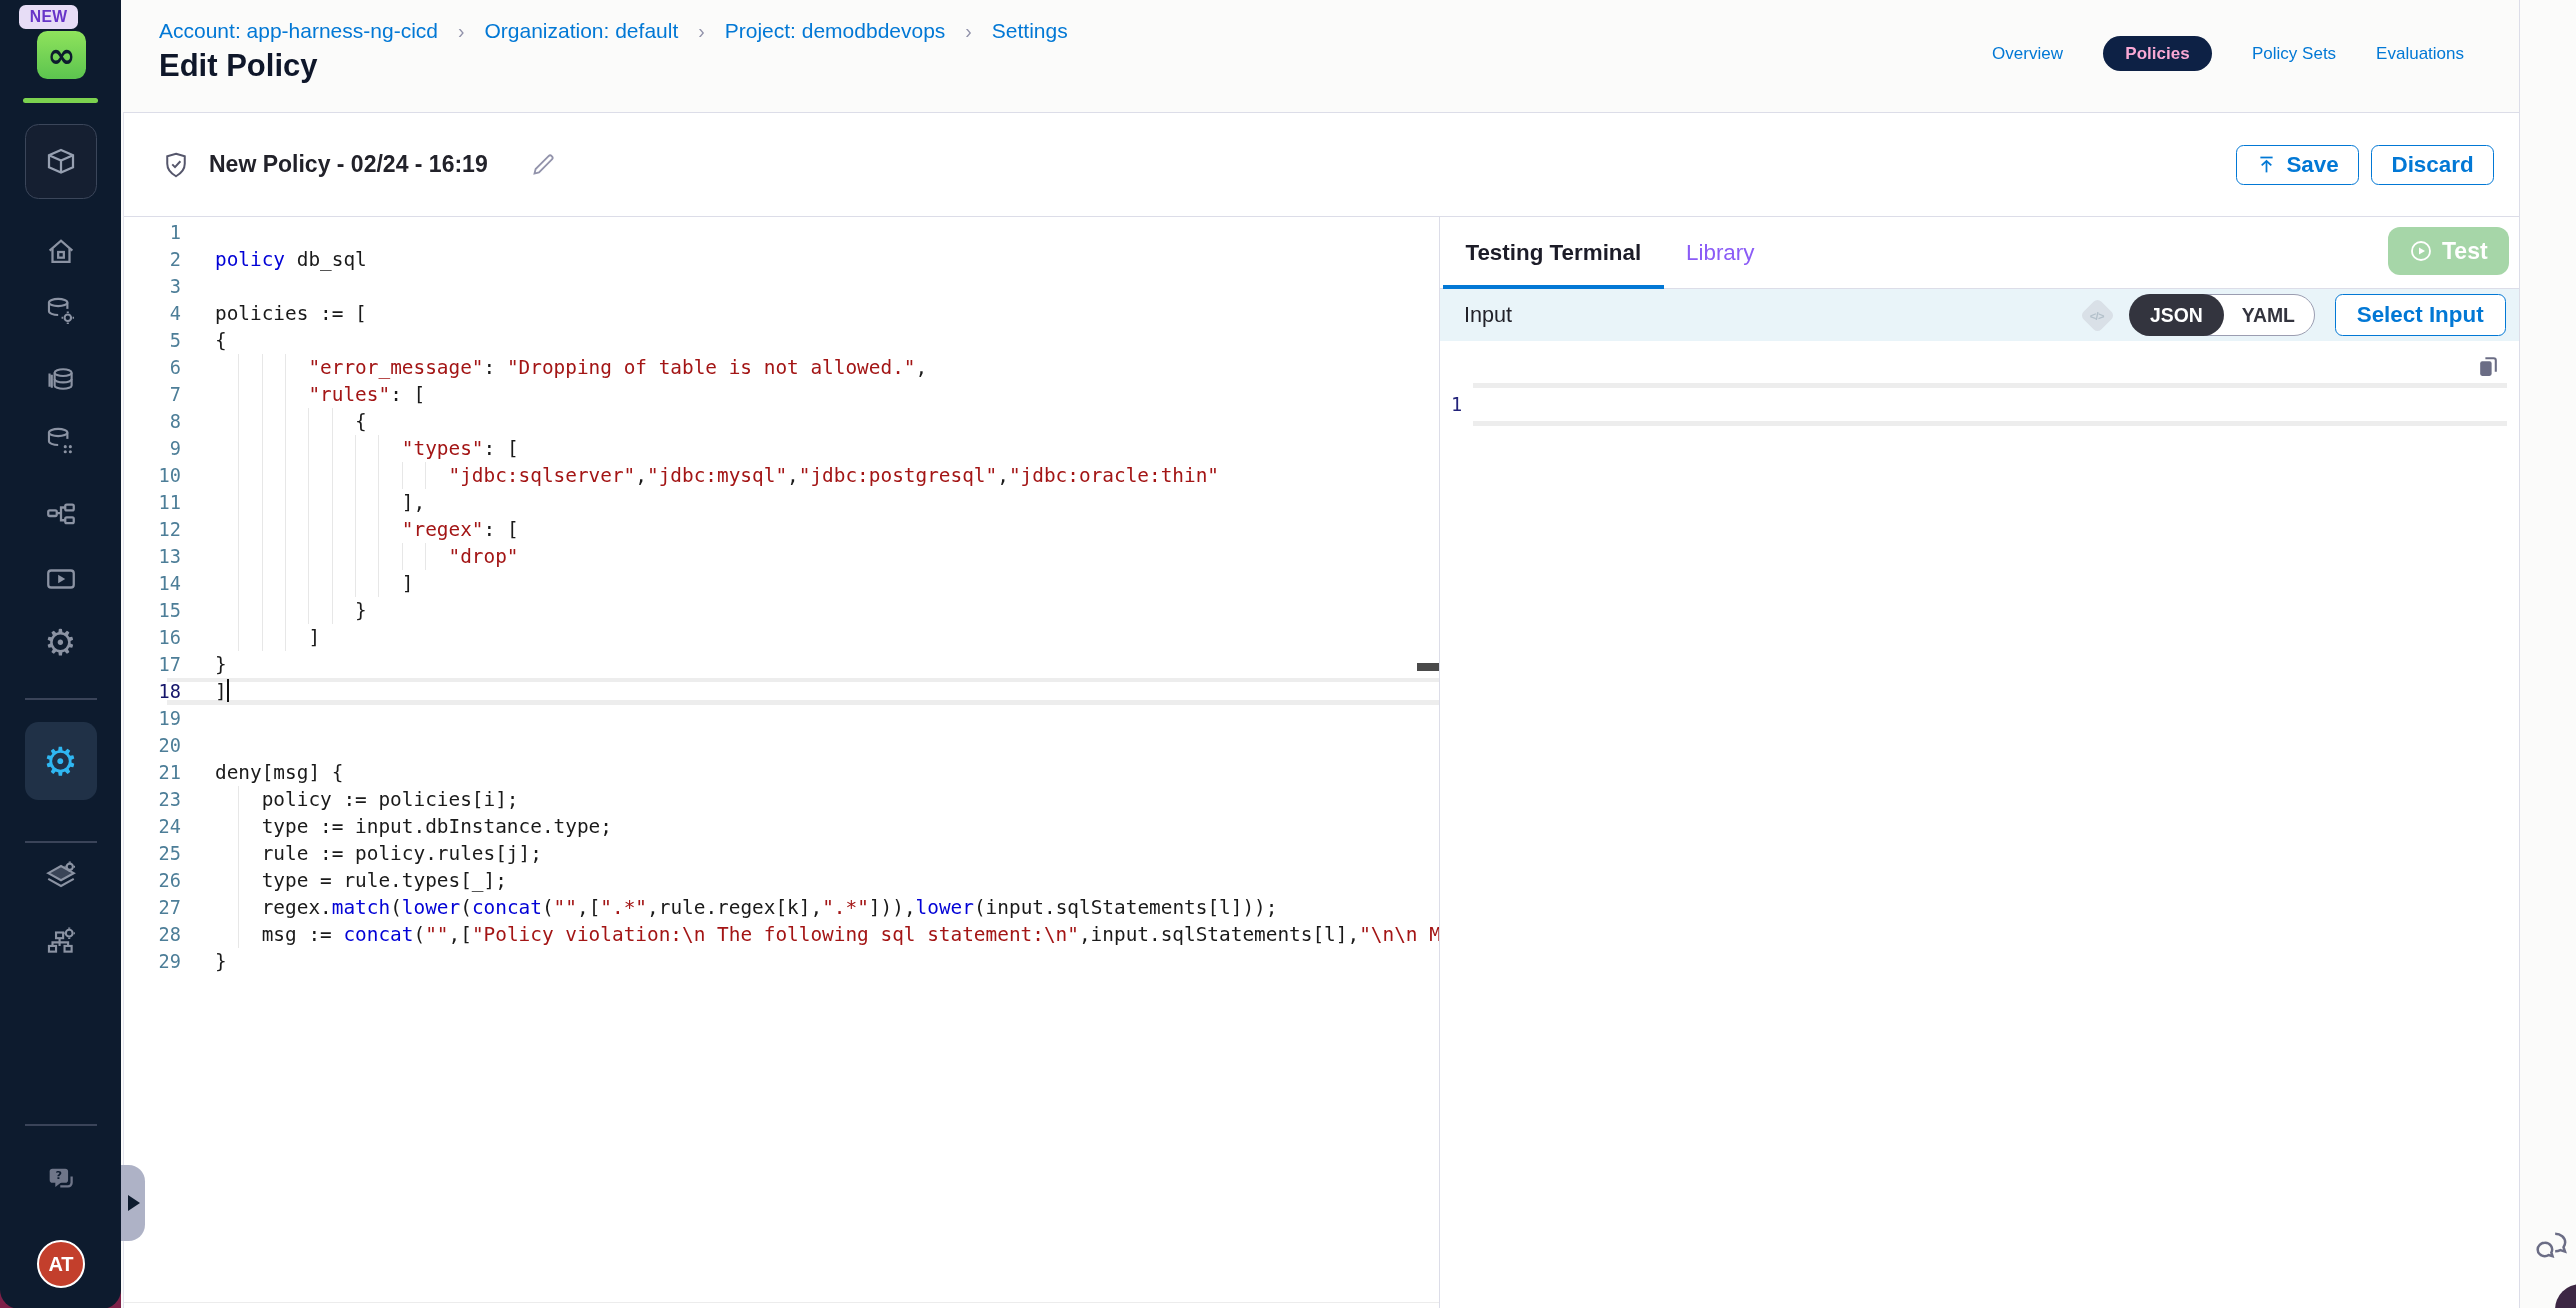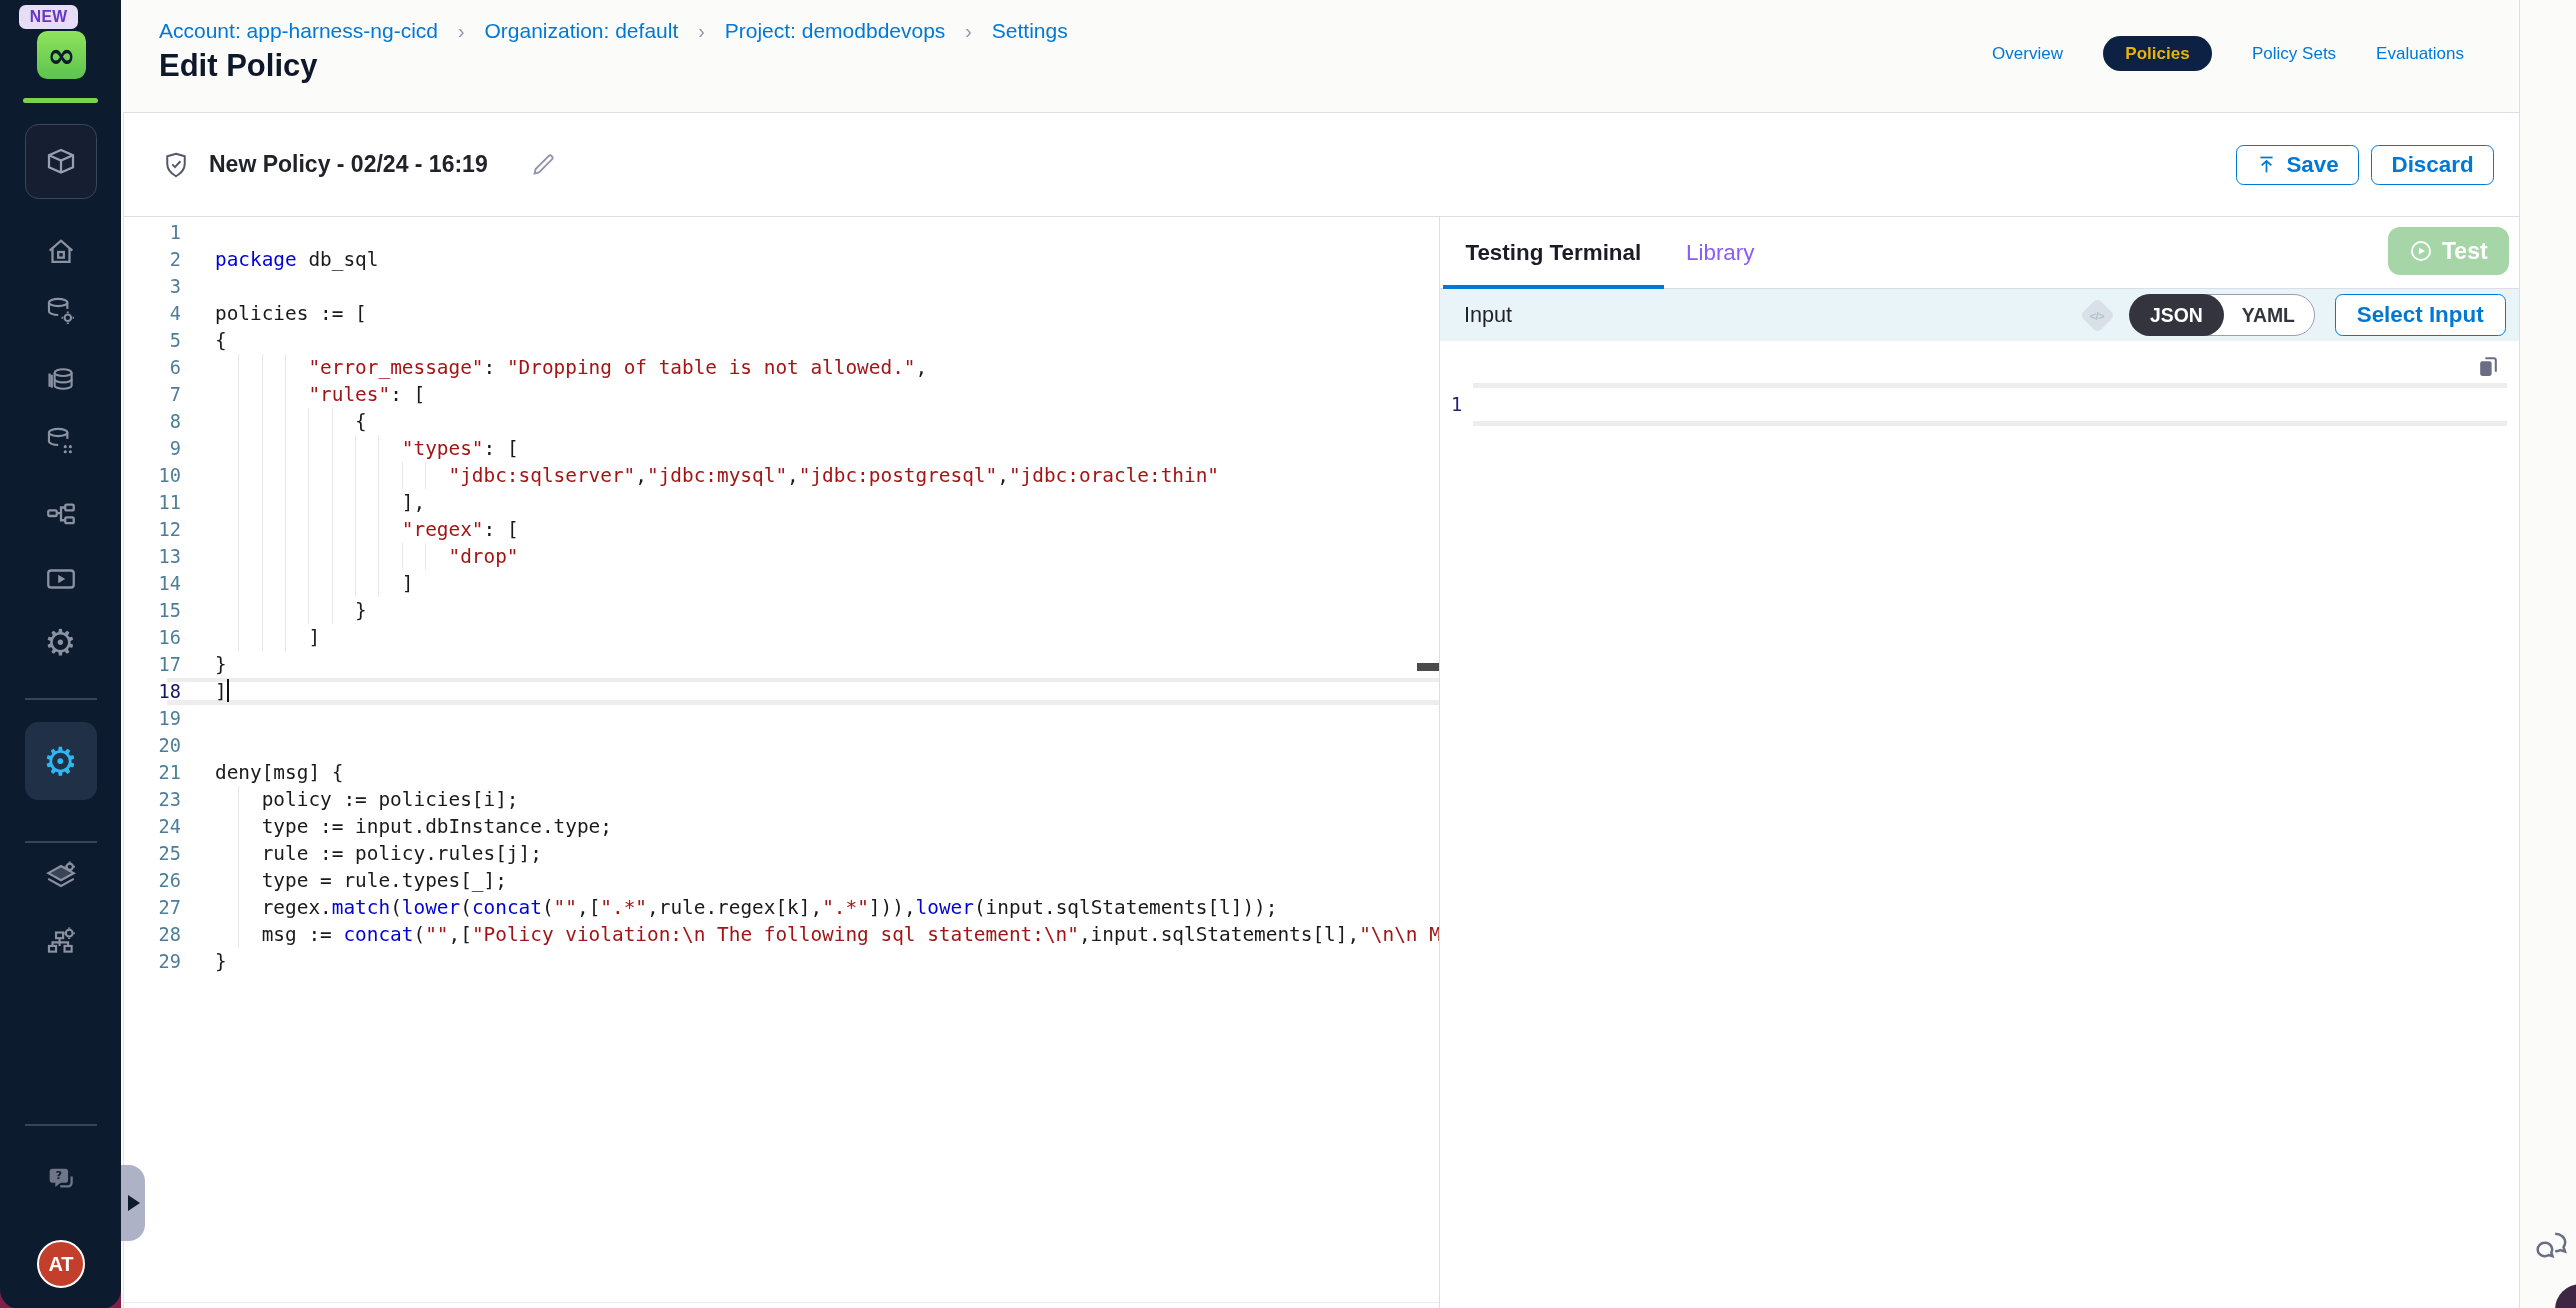--- a/index.html
+++ b/index.html
@@ -23,21 +23,21 @@
   .expand-handle{position:absolute;left:121px;top:1165px;width:24px;height:76px;background:#aeb2c6;border-radius:0 16.4px 16.4px 0;display:flex;align-items:center;justify-content:center;z-index:6}
   .expand-handle i{display:block;width:0;height:0;border-top:8.2px solid transparent;border-bottom:8.2px solid transparent;border-left:12px solid #0d1b2e;margin-left:2.2px}
 
   
   .breadcrumb{position:absolute;left:159px;top:19.4px;display:flex;align-items:center;gap:20px;font-size:21px}
   .breadcrumb a{color:#0278d5;text-decoration:none;cursor:pointer}
   .crumb-sep{color:#9293ab;font-size:19.4px}
   .page-title{position:absolute;left:159px;top:48px;font-size:31px;font-weight:700;color:#0f172a}
   .top-nav{position:absolute;top:36px;right:112px;display:flex;align-items:center;gap:40px;font-size:17px;font-weight:500}
   .top-nav a{color:#0278d5;text-decoration:none;cursor:pointer}
-  .top-nav .pill{background:#0d2145;color:#eab308;padding:7.5px 22.4px;border-radius:745px;font-weight:600}
+  .top-nav .pill{background:#0d2145;color:#f9a8d4;padding:7.5px 22.4px;border-radius:745px;font-weight:600}
   .rail-line{position:absolute;left:2519px;top:0;width:0.7px;height:1309px;background:#dcdde8}
 
   
   .card{position:absolute;left:123px;top:112px;width:2396px;height:1197px;background:#fff;border-top:0.7px solid #dcdde8;border-left:0.7px solid #e3e4ee}
   .toolbar{height:104px;border-bottom:0.7px solid #dcdde8;display:flex;align-items:center;padding:0 25px 0 37px}
   .tb-title{margin-left:18px;font-size:23px;font-weight:700;color:#22222a}
   .tb-pencil{margin-left:42px;display:flex}
   .tb-right{margin-left:auto;display:flex;gap:12px}
   .btn-outline{display:flex;align-items:center;gap:9px;height:40px;padding:0 19.4px;border:1.5px solid #0278d5;border-radius:7.5px;background:#fff;color:#0278d5;font-size:22.4px;font-weight:600;cursor:pointer;font-family:inherit}
 
@@ -268,21 +268,21 @@
         <span>Discard</span>
       </button>
     </div>
   </div>
 
   <div class="workspace">
 
     <div class="editor">
       <div>
           <div class="cl"><span class="ln">1</span><span class="ct"></span></div>
-          <div class="cl"><span class="ln">2</span><span class="ct"><span class="tk-k">package</span><span class="tk-d"> db_sql</span></span></div>
+          <div class="cl"><span class="ln">2</span><span class="ct"><span class="tk-k">policy</span><span class="tk-d"> db_sql</span></span></div>
           <div class="cl"><span class="ln">3</span><span class="ct"></span></div>
           <div class="cl"><span class="ln">4</span><span class="ct"><span class="tk-d">policies := [</span></span></div>
           <div class="cl"><span class="ln">5</span><span class="ct"><span class="tk-d">{</span></span></div>
           <div class="cl"><span class="ln">6</span><span class="ct"><i class="guide" style="left: 2ch;"></i><i class="guide" style="left: 4ch;"></i><i class="guide" style="left: 6ch;"></i><span class="tk-d">        </span><span class="tk-s">"error_message"</span><span class="tk-d">: </span><span class="tk-s">"Dropping of table is not allowed."</span><span class="tk-d">,</span></span></div>
           <div class="cl"><span class="ln">7</span><span class="ct"><i class="guide" style="left: 2ch;"></i><i class="guide" style="left: 4ch;"></i><i class="guide" style="left: 6ch;"></i><span class="tk-d">        </span><span class="tk-s">"rules"</span><span class="tk-d">: [</span></span></div>
           <div class="cl"><span class="ln">8</span><span class="ct"><i class="guide" style="left: 2ch;"></i><i class="guide" style="left: 4ch;"></i><i class="guide" style="left: 6ch;"></i><i class="guide" style="left: 8ch;"></i><i class="guide" style="left: 10ch;"></i><span class="tk-d">            {</span></span></div>
           <div class="cl"><span class="ln">9</span><span class="ct"><i class="guide" style="left: 2ch;"></i><i class="guide" style="left: 4ch;"></i><i class="guide" style="left: 6ch;"></i><i class="guide" style="left: 8ch;"></i><i class="guide" style="left: 10ch;"></i><i class="guide" style="left: 12ch;"></i><i class="guide" style="left: 14ch;"></i><span class="tk-d">                </span><span class="tk-s">"types"</span><span class="tk-d">: [</span></span></div>
           <div class="cl"><span class="ln">10</span><span class="ct"><i class="guide" style="left: 2ch;"></i><i class="guide" style="left: 4ch;"></i><i class="guide" style="left: 6ch;"></i><i class="guide" style="left: 8ch;"></i><i class="guide" style="left: 10ch;"></i><i class="guide" style="left: 12ch;"></i><i class="guide" style="left: 14ch;"></i><i class="guide" style="left: 16ch;"></i><i class="guide" style="left: 18ch;"></i><span class="tk-d">                    </span><span class="tk-s">"jdbc:sqlserver"</span><span class="tk-d">,</span><span class="tk-s">"jdbc:mysql"</span><span class="tk-d">,</span><span class="tk-s">"jdbc:postgresql"</span><span class="tk-d">,</span><span class="tk-s">"jdbc:oracle:thin"</span></span></div>
           <div class="cl"><span class="ln">11</span><span class="ct"><i class="guide" style="left: 2ch;"></i><i class="guide" style="left: 4ch;"></i><i class="guide" style="left: 6ch;"></i><i class="guide" style="left: 8ch;"></i><i class="guide" style="left: 10ch;"></i><i class="guide" style="left: 12ch;"></i><i class="guide" style="left: 14ch;"></i><span class="tk-d">                ],</span></span></div>
           <div class="cl"><span class="ln">12</span><span class="ct"><i class="guide" style="left: 2ch;"></i><i class="guide" style="left: 4ch;"></i><i class="guide" style="left: 6ch;"></i><i class="guide" style="left: 8ch;"></i><i class="guide" style="left: 10ch;"></i><i class="guide" style="left: 12ch;"></i><i class="guide" style="left: 14ch;"></i><span class="tk-d">                </span><span class="tk-s">"regex"</span><span class="tk-d">: [</span></span></div>

